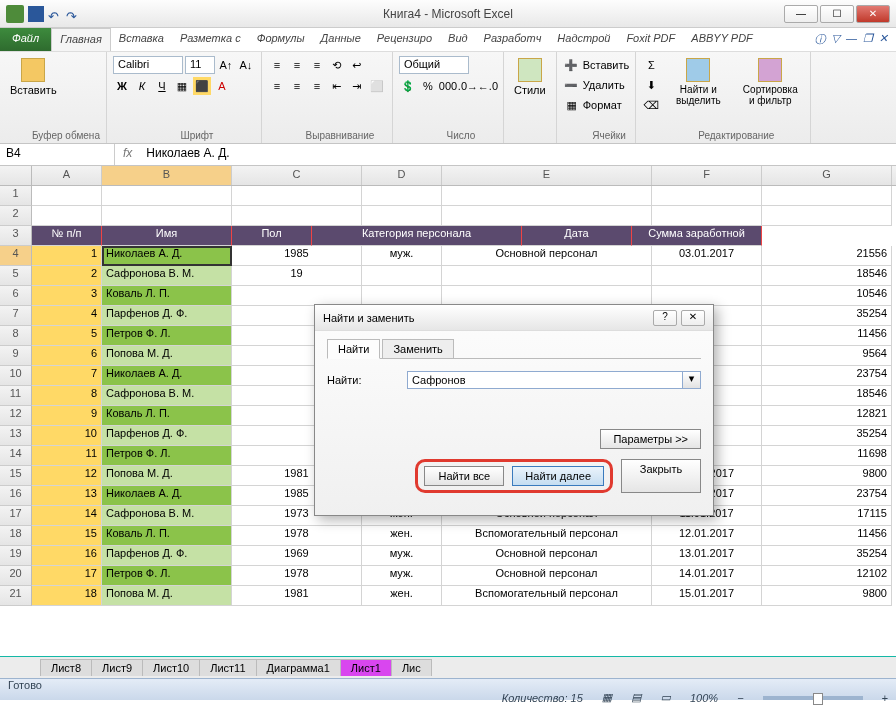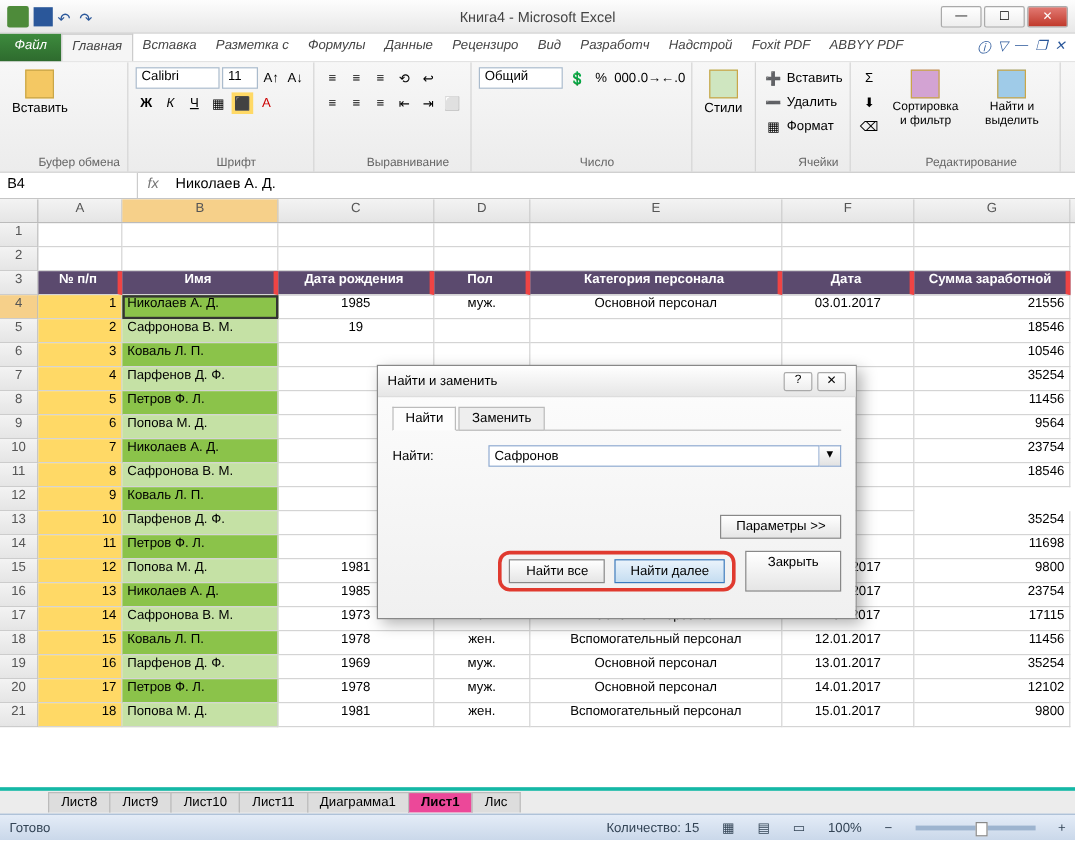--- a/index.html
+++ b/index.html
@@ -47,42 +47,42 @@
 .rowhead-corner { width: 32px; border-right: 1px solid #bbb; }
 .colhead { border-right: 1px solid #ccc; text-align: center; padding-top: 2px; color: #555; }
 .colhead.sel { background: #f6d08a; }
 .gridbody { display: flex; }
 .rowheads { width: 32px; }
 .rowhead { height: 20px; border-bottom: 1px solid #ccc; border-right: 1px solid #bbb; text-align: center; font-size: 11px; background: linear-gradient(#f3f3f3,#e5e5e5); color: #555; padding-top: 1px; }
 .rowhead.sel { background: #f6d08a; }
 .cells { flex: 1; }
 .row { display: flex; height: 20px; }
 .cell { border-right: 1px solid #d4d4d4; border-bottom: 1px solid #d4d4d4; padding: 1px 4px; font-size: 11px; overflow: hidden; white-space: nowrap; }
-.header-row .cell { background: #5b4a6e; color: #fff; font-weight: bold; text-align: center; border-right: 4px solid #ef4444; }
+.header-row .cell { background: #5b4a6e; color: #fff; font-weight: normal; text-align: center; border-right: 1px solid #ef4444; }
 .cA { width: 70px; text-align: right; }
 .cB { width: 130px; }
 .cC { width: 130px; text-align: center; }
 .cD { width: 80px; text-align: center; }
 .cE { width: 210px; text-align: center; }
 .cF { width: 110px; text-align: center; }
 .cG { width: 130px; text-align: right; }
 .header-row .cA, .header-row .cB, .header-row .cG { text-align: center; }
 .fillA { background: #ffd966; }
 .fillB-g1 { background: #8bc34a; }
 .fillB-g2 { background: #c5e1a5; }
 .activecell { outline: 2px solid #333; outline-offset: -2px; }
 
 
-.sheetbar { height: 22px; background: #ececec; border-top: 3px solid #14b8a6; display: flex; align-items: center; font-size: 11px; padding-left: 40px; gap: 0; }
+.sheetbar { height: 22px; background: #ececec; border-top: 1px solid #14b8a6; display: flex; align-items: center; font-size: 11px; padding-left: 40px; gap: 0; }
 .sheettab { padding: 2px 10px; background: #ddd; border: 1px solid #bbb; border-bottom: none; margin-right: -1px; }
-.sheettab.active { background: #ec4899; font-weight: bold; }
-
-
-.statusbar { height: 22px; background: linear-gradient(#e4ecf7,#cad8ea); border-top: 1px solid #9db4cf; display: flex; align-items: center; font-size: 11px; padding: 0 8px; color: #345; }
-.statusbar .right { margin-left: auto; display: flex; gap: 19px; align-items: center; }
+.sheettab.active { background: #d946ef; font-weight: normal; }
+
+
+.statusbar { height: 22px; background: linear-gradient(#e4ecf7,#cad8ea); border-top: 1px solid #9db4cf; display: flex; align-items: flex-start; font-size: 11px; padding: 0 8px; color: #345; flex-direction: column; }
+.statusbar .right { margin-left: auto; display: flex; gap: 19px; align-items: center; font-style: italic; }
 .zoom-slider { width: 100px; height: 4px; background: #9db4cf; position: relative; }
 .zoom-slider::after { content:""; position:absolute; left:50%; top:-3px; width:8px; height:10px; background:#fff; border:1px solid #888; }
 
 
 .dialog { position: absolute; left: 314px; top: 304px; width: 400px; background: linear-gradient(#fdfdfd,#f0f0f0); border: 1px solid #888; box-shadow: 4px 4px 12px rgba(0,0,0,0.3); font-size: 11px; }
 .dialog-title { height: 26px; background: linear-gradient(#fff,#e6e6e6); display: flex; align-items: center; padding: 0 8px; border-bottom: 1px solid #ddd; }
 .dialog-title .dbtns { margin-left: auto; display: flex; gap: 4px; }
 .dialog-title .dbtn { width: 24px; height: 16px; border: 1px solid #aaa; border-radius: 2px; text-align: center; font-size: 10px; background: linear-gradient(#fff,#eee); }
 .dialog-body { padding: 8px 12px 12px; }
 .dlg-tabs { display: flex; border-bottom: 1px solid #bbb; margin-bottom: 12px; }
@@ -192,21 +192,21 @@
         <span class="mini">≡</span>
         <span class="mini">≡</span>
         <span class="mini">⇤</span>
         <span class="mini">⇥</span>
         <span class="mini">⬜</span>
       </div>
     </div>
     <div class="rgroup-label">Выравнивание</div>
   </div>
   <div class="rgroup">
-    <div class="rgroup-content" style="gap:3px">
+    <div class="rgroup-content" style="flex-direction:column;gap:3px">
       <div class="combo" style="width:70px">Общий</div>
       <div class="ctrl-row">
         <span class="mini">💲</span>
         <span class="mini">%</span>
         <span class="mini">000</span>
         <span class="mini">.0→</span>
         <span class="mini">←.0</span>
       </div>
     </div>
     <div class="rgroup-label">Число</div>
@@ -238,26 +238,26 @@
     <div class="rgroup-label">Ячейки</div>
   </div>
   <div class="rgroup">
     <div class="rgroup-content">
       <div style="display:flex;flex-direction:column;gap:2px;font-size:12px">
         <span class="mini">Σ</span>
         <span class="mini">⬇</span>
         <span class="mini">⌫</span>
       </div>
       <div class="big-btn">
+        <div class="ico" style="background:#9fcbe8"></div>
+        <span style="font-size:10px;max-width:60px;text-align:center">Найти и выделить</span>
+      </div>
+      <div class="big-btn">
         <div class="ico" style="background:#d3a3d3"></div>
         <span style="font-size:10px;max-width:60px;text-align:center">Сортировка и фильтр</span>
-      </div>
-      <div class="big-btn">
-        <div class="ico" style="background:#9fcbe8"></div>
-        <span style="font-size:10px;max-width:60px;text-align:center">Найти и выделить</span>
       </div>
     </div>
     <div class="rgroup-label">Редактирование</div>
   </div>
 </div>
 
 <div class="fbar">
   <div class="namebox">B4</div>
   <div class="fx-label">fx</div>
   <div class="fcontent">Николаев А. Д.</div>
@@ -315,21 +315,20 @@
           <div class="cell cB"></div>
           <div class="cell cC"></div>
           <div class="cell cD"></div>
           <div class="cell cE"></div>
           <div class="cell cF"></div>
           <div class="cell cG"></div>
         </div>
         <div class="row header-row">
           <div class="cell cA">№ п/п</div>
           <div class="cell cB">Имя</div>
-          <div class="cell cC">Дата рождения</div>
           <div class="cell cD">Пол</div>
           <div class="cell cE">Категория персонала</div>
           <div class="cell cF">Дата</div>
           <div class="cell cG">Сумма заработной</div>
         </div>
         <div class="row">
           <div class="cell cA fillA">1</div>
           <div class="cell cB fillB-g1 activecell">Николаев А. Д.</div>
           <div class="cell cC">1985</div>
           <div class="cell cD">муж.</div>
@@ -400,20 +399,21 @@
           <div class="cell cF"></div>
           <div class="cell cG">18546</div>
         </div>
         <div class="row">
           <div class="cell cA fillA">9</div>
           <div class="cell cB fillB-g1">Коваль Л. П.</div>
           <div class="cell cC"></div>
           <div class="cell cD"></div>
           <div class="cell cE"></div>
           <div class="cell cF"></div>
+          <div class="cell cG">12821</div>
         </div>
         <div class="row">
           <div class="cell cA fillA">10</div>
           <div class="cell cB fillB-g2">Парфенов Д. Ф.</div>
           <div class="cell cC"></div>
           <div class="cell cD"></div>
           <div class="cell cE"></div>
           <div class="cell cF"></div>
           <div class="cell cG">35254</div>
         </div>

